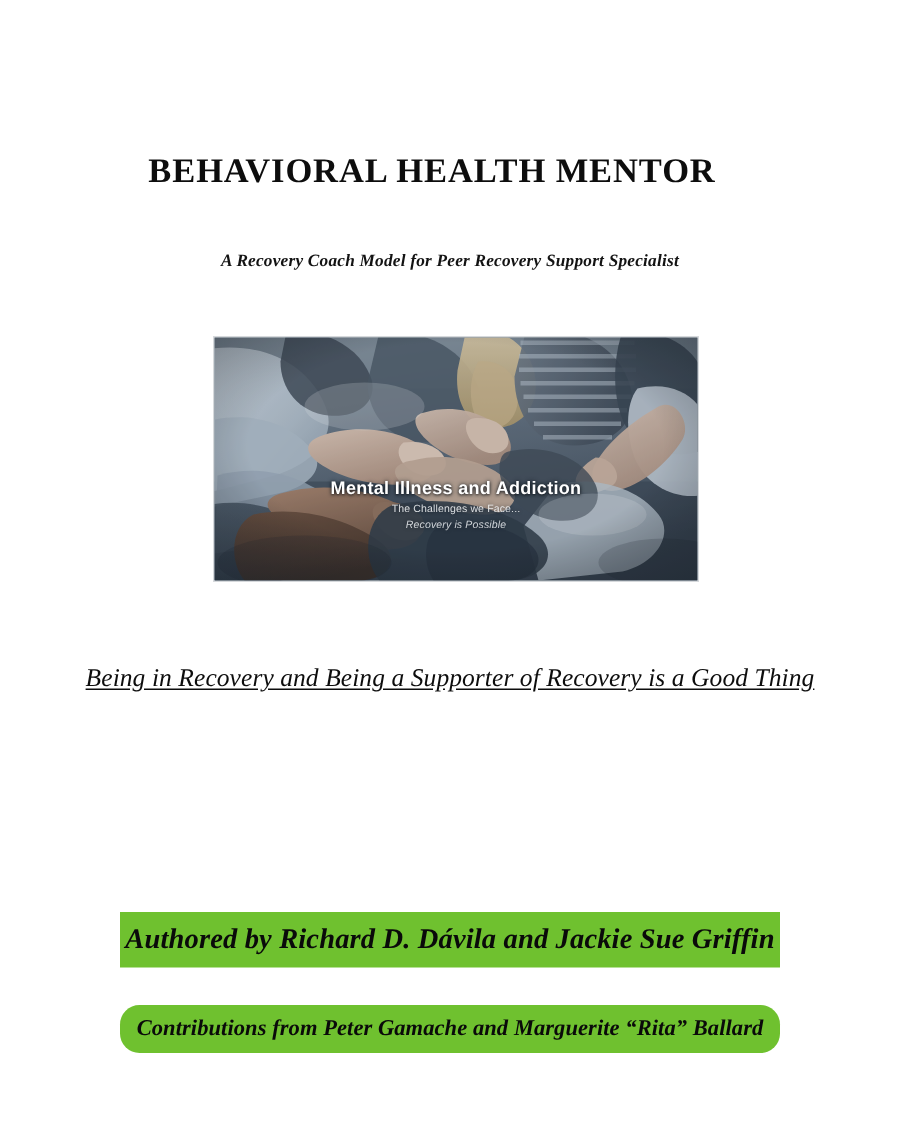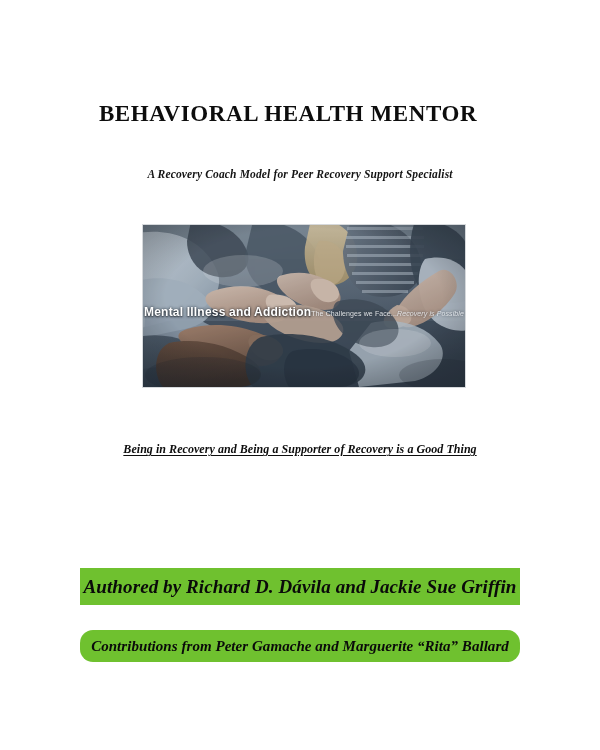--- a/index.html
+++ b/index.html
@@ -70,23 +70,23 @@
     height: 162px;
   }
 
   .photo-overlay {
     position: absolute;
     left: 0;
     top: 0;
     width: 322px;
     height: 129px;
     display: flex;
-    flex-direction: row;
+    flex-direction: column;
     align-items: center;
-    justify-content: center;
+    justify-content: flex-end;
     padding-top: 44px;
     box-sizing: border-box;
     pointer-events: none;
   }
   .ov-title {
     font-family: "Liberation Sans", sans-serif;
     font-weight: bold;
     font-size: 12px;
     color: #ffffff;
     letter-spacing: 0.2px;
@@ -116,37 +116,38 @@
   }
 
   
   .tagline {
     position: absolute;
     top: 442px;
     left: 0;
     width: 600px;
     text-align: center;
     font-family: "Liberation Serif", serif;
-    font-weight: bold;
+    font-weight: normal;
     font-style: italic;
-    font-size: 12px;
+    font-size: 17px;
     color: #0d0d0d;
     text-decoration: underline;
     text-underline-offset: 2px;
     letter-spacing: 0.05px;
   }
 
   
   .banner {
     position: absolute;
     background: #6fc12f;
     display: flex;
     align-items: center;
     justify-content: center;
     box-sizing: border-box;
+    margin-top: 40px;
   }
   .banner-authors {
     left: 80px;
     top: 568px;
     width: 440px;
     height: 37px;
   }
   .banner-contrib {
     left: 80px;
     top: 630px;

